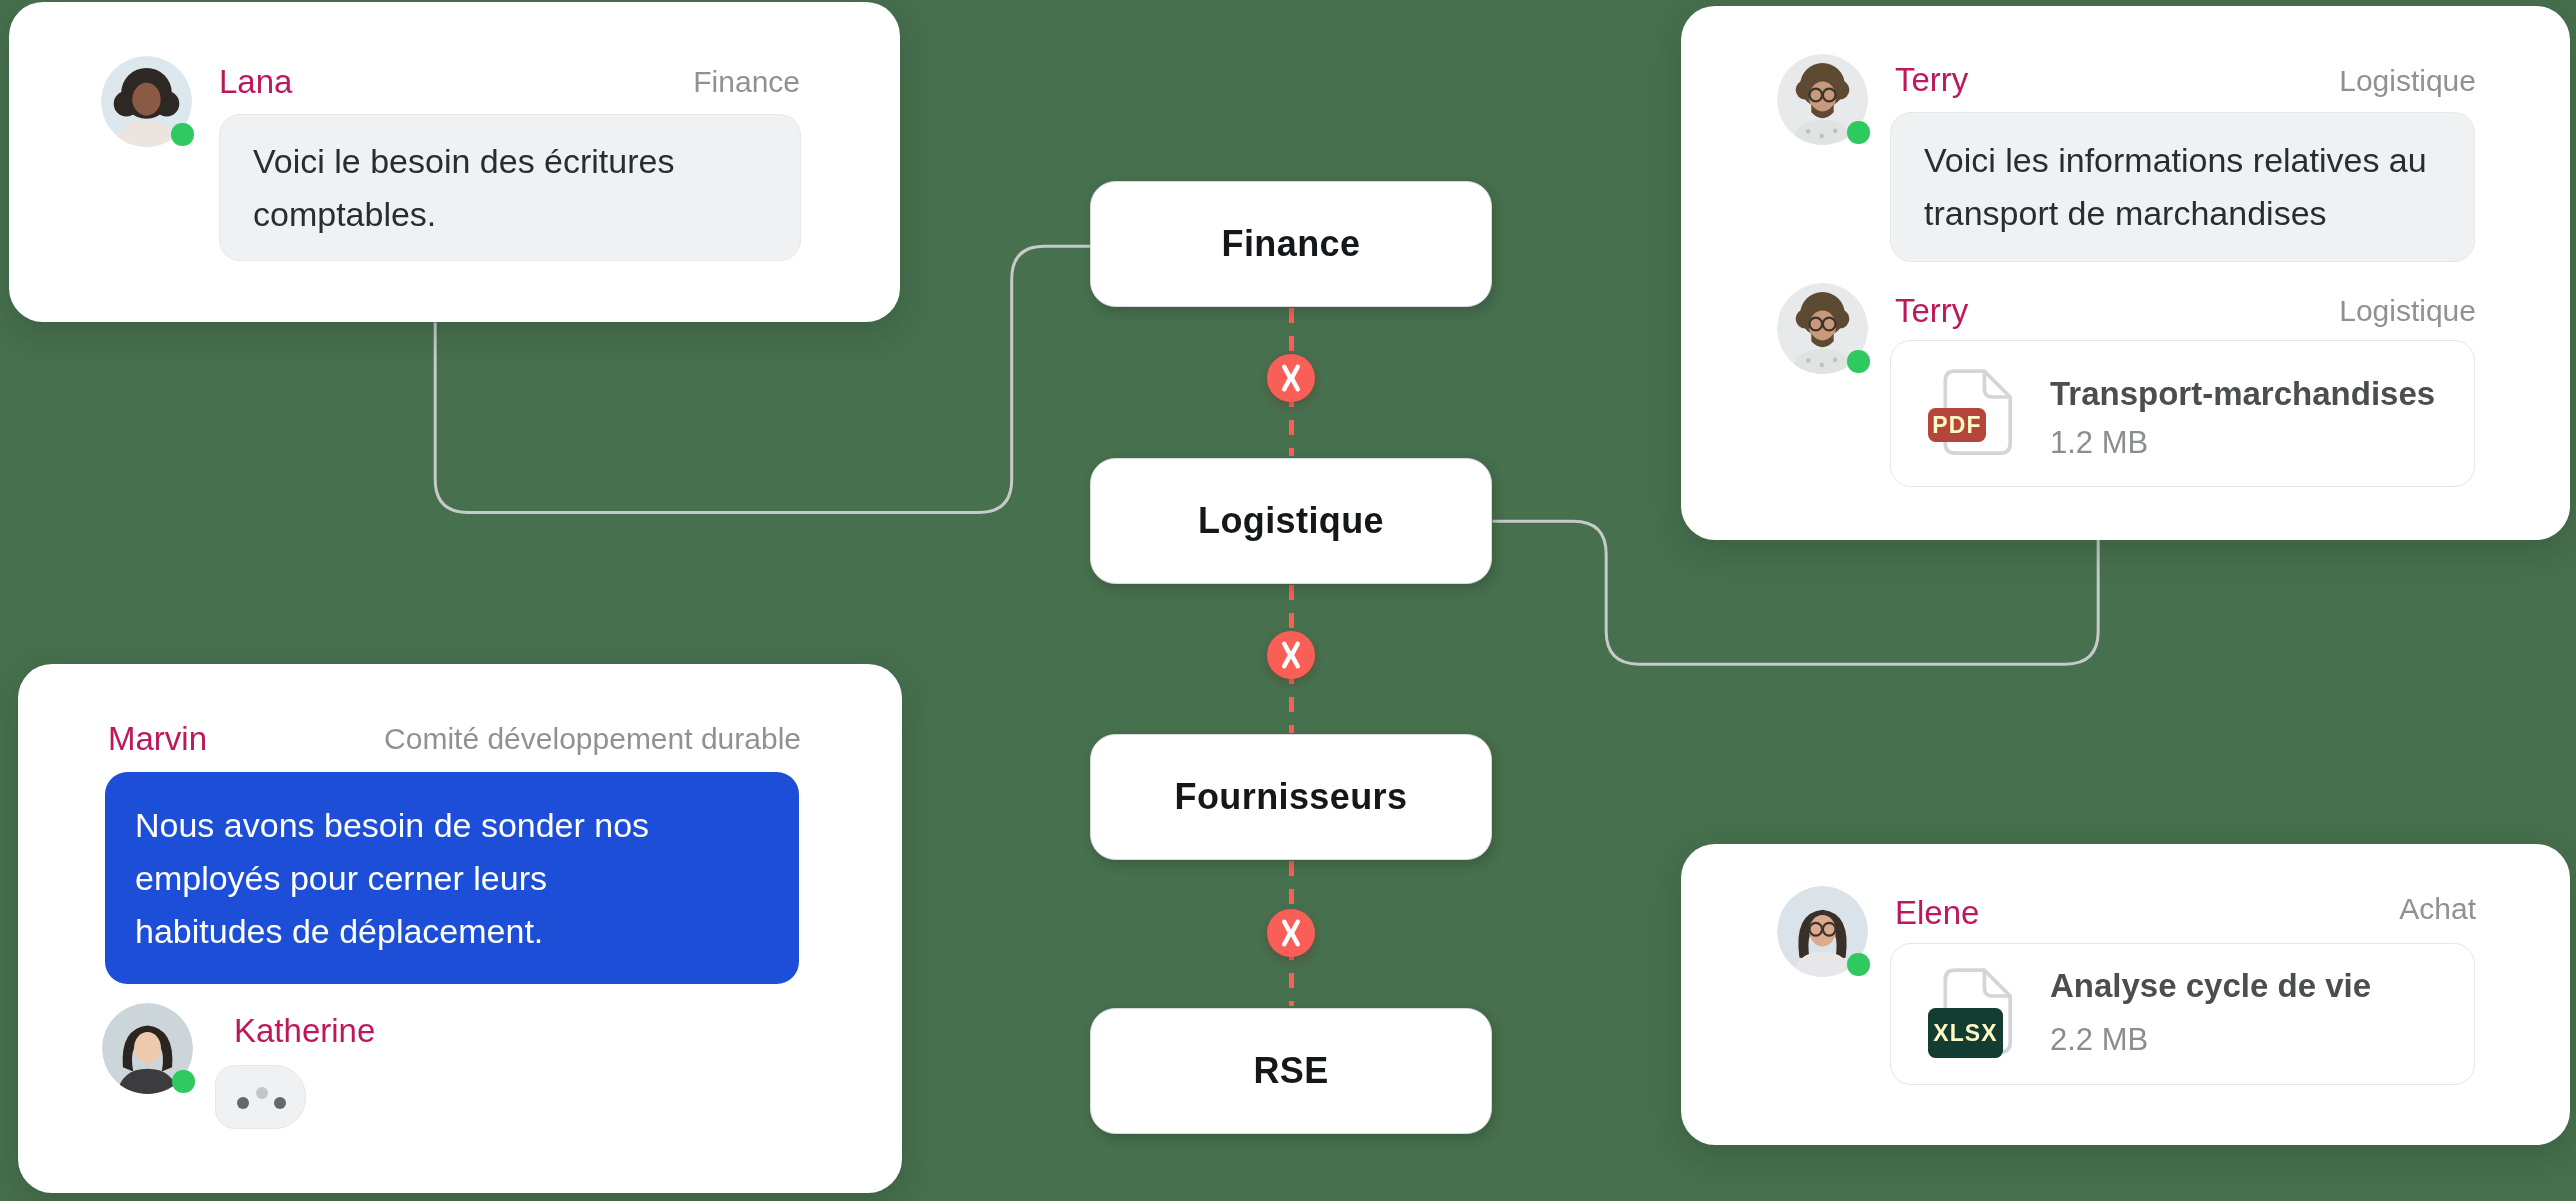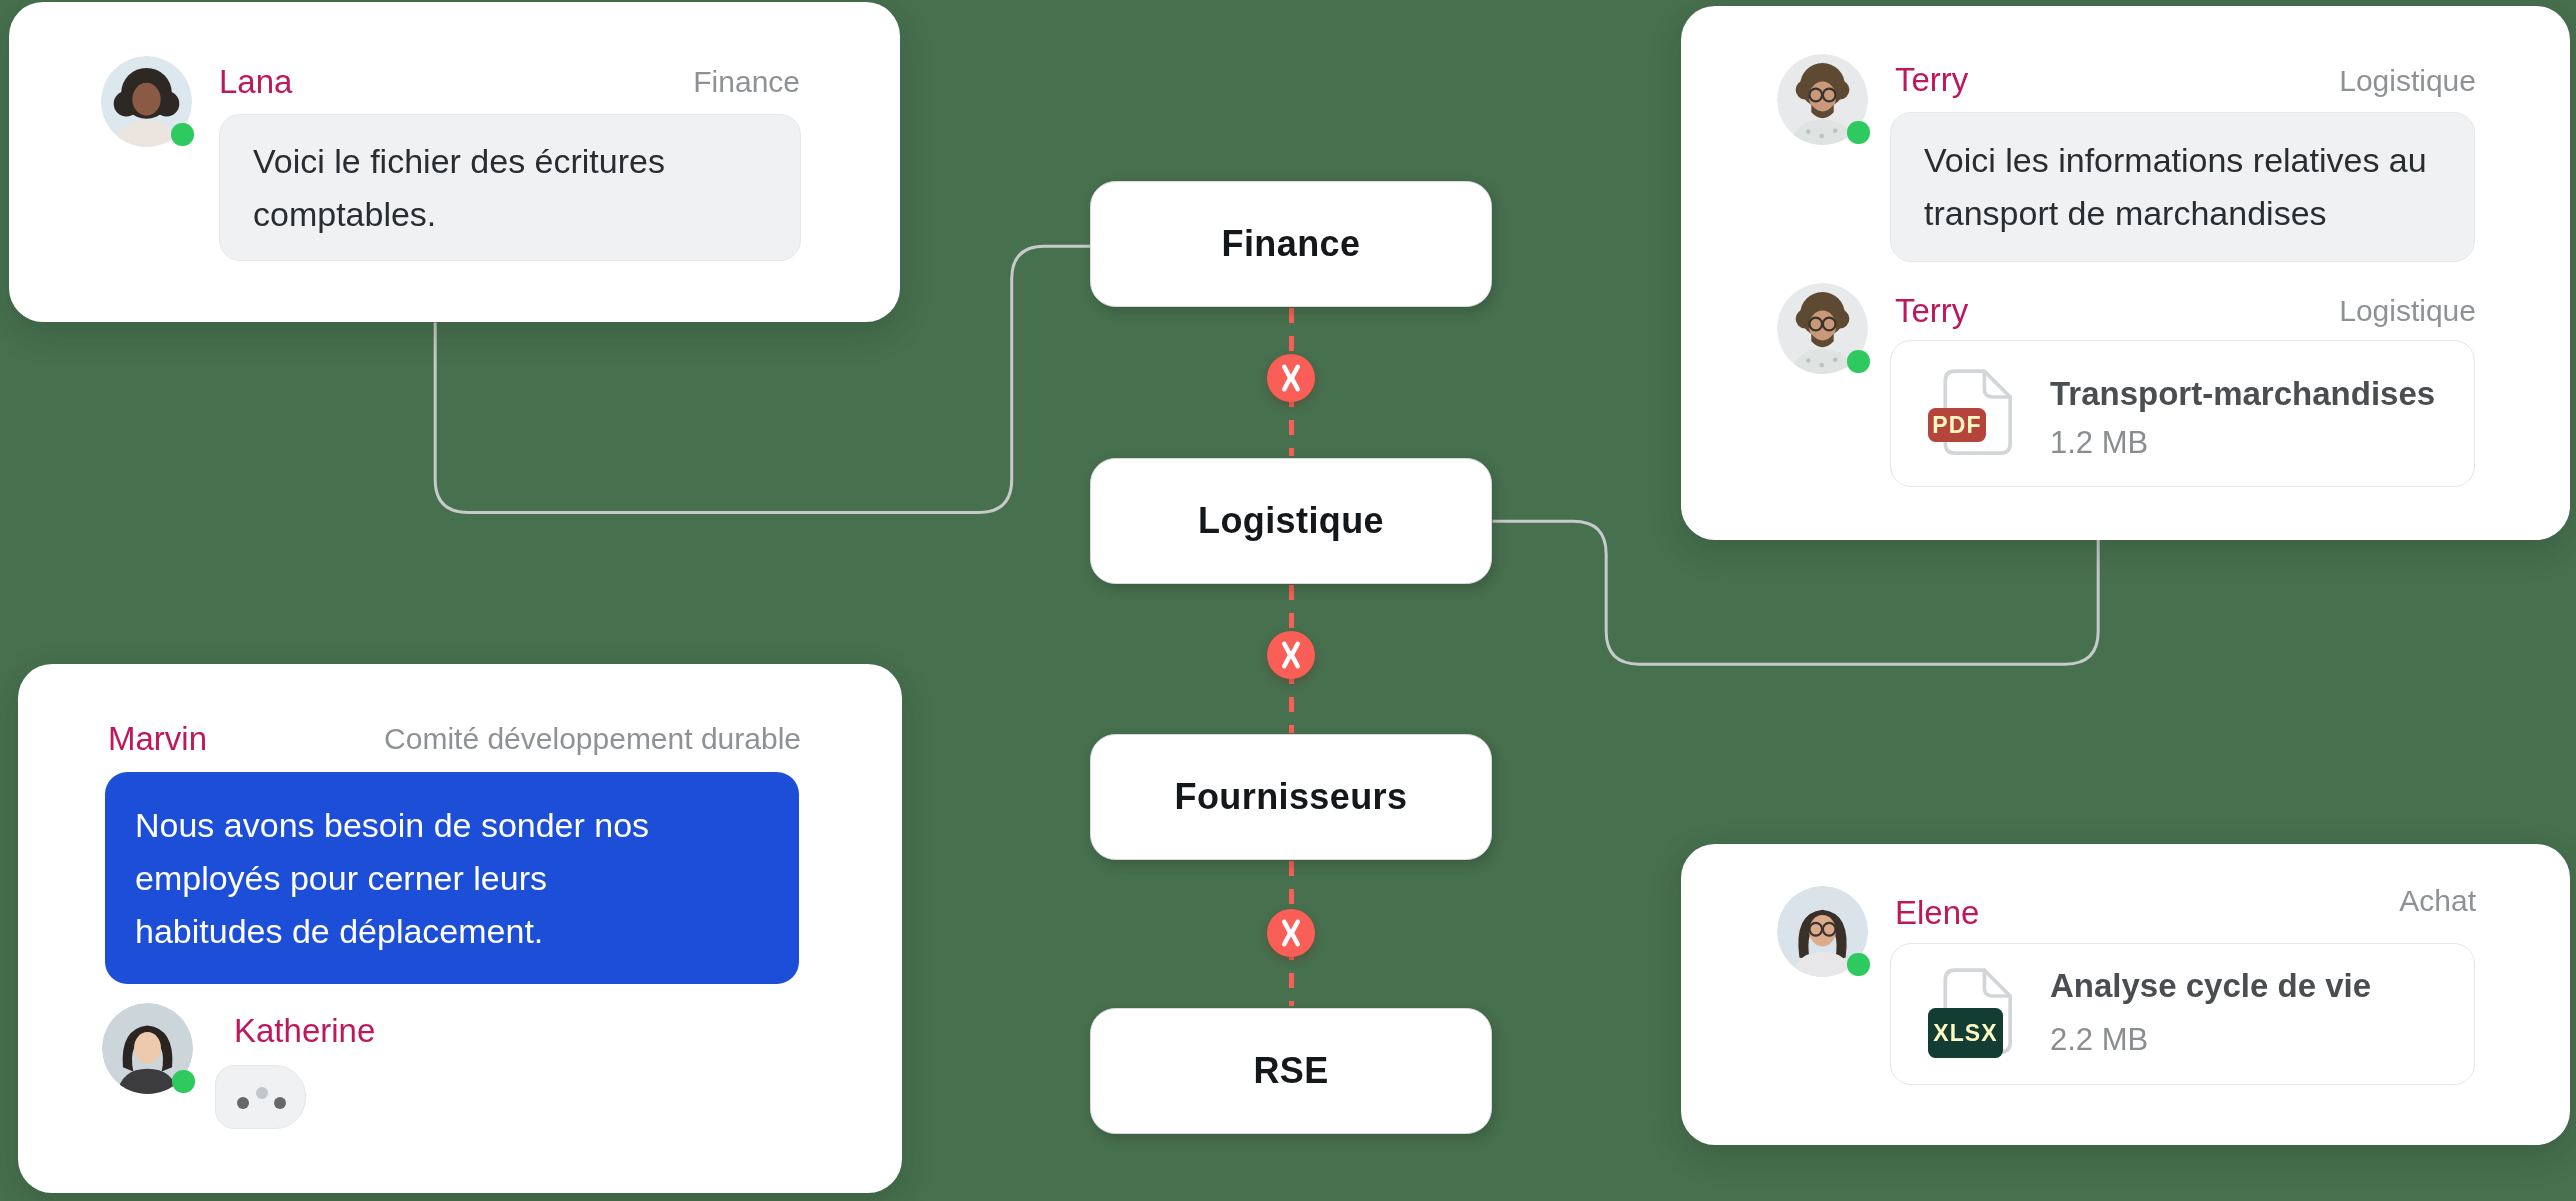--- a/index.html
+++ b/index.html
@@ -102,21 +102,21 @@
         <circle cx="61" cy="50" r="34" fill="#2E2824"></circle>
         <circle cx="34" cy="64" r="17" fill="#2E2824"></circle>
         <circle cx="88" cy="64" r="17" fill="#2E2824"></circle>
         <ellipse cx="61" cy="58" rx="19" ry="22" fill="#8A5A44"></ellipse>
         <path d="M18 122 Q24 86 61 86 Q98 86 104 122 Z" fill="#ECE5DF"></path>
       </svg></span>
       <span class="online"></span>
     </div>
     <div class="name" style="left:210px;top:61px;">Lana</div>
     <div class="dept" style="right:100px;top:63px;">Finance</div>
-    <div class="bubble" style="left:210px;top:112px;width:582px;height:147px;padding:0 33px;">Voici le fichier des écritures comptables.</div>
+    <div class="bubble" style="left:210px;top:112px;width:582px;height:147px;padding:0 33px;">Voici le besoin des écritures comptables.</div>
   </div>
 
   <div class="card" style="left:1681px;top:6px;width:889px;height:534px;">
     <div class="avatar" style="left:96px;top:48px;">
       <span class="ph"><svg viewBox="0 0 122 122" width="91" height="91">
         <circle cx="61" cy="61" r="61" fill="#E8E9EA"></circle>
         <circle cx="61" cy="42" r="30" fill="#5E4A33"></circle>
         <circle cx="38" cy="48" r="13" fill="#5E4A33"></circle>
         <circle cx="84" cy="48" r="13" fill="#5E4A33"></circle>
         <ellipse cx="61" cy="58" rx="18" ry="21" fill="#C8997B"></ellipse>
@@ -195,21 +195,21 @@
         <circle cx="61" cy="61" r="61" fill="#D9E3E9"></circle>
         <path d="M30 96 Q22 36 61 32 Q100 36 92 96 L78 100 Q86 54 61 52 Q36 54 44 100 Z" fill="#383029"></path>
         <ellipse cx="61" cy="60" rx="18" ry="21" fill="#DCAB8E"></ellipse>
         <circle cx="52" cy="58" r="8.5" fill="none" stroke="#3A332C" stroke-width="3"></circle>
         <circle cx="70" cy="58" r="8.5" fill="none" stroke="#3A332C" stroke-width="3"></circle>
         <path d="M20 122 Q26 88 61 88 Q96 88 102 122 Z" fill="#E7E7E9"></path>
       </svg></span>
       <span class="online"></span>
     </div>
     <div class="name" style="left:214px;top:50px;">Elene</div>
-    <div class="dept" style="right:94px;top:40px;text-align:right;">Achat</div>
+    <div class="dept" style="right:94px;top:48px;text-align:right;">Achat</div>
 
     <div class="file-bubble" style="left:209px;top:99px;width:585px;height:142px;">
       <span class="file-icon" style="left:49px;top:24px;">
         <svg width="74" height="87" viewBox="0 0 100 118">
           <path d="M20 3 H60 L95 38 V101 Q95 114 82 114 H20 Q7 114 7 101 V16 Q7 3 20 3 Z" fill="#FFFFFF" stroke="#D3D6D8" stroke-width="5"></path>
           <path d="M60 3 L60 27 Q60 38 71 38 L95 38" fill="none" stroke="#D3D6D8" stroke-width="5"></path>
         </svg>
       </span>
       <span class="badge" style="left:37px;top:64px;width:75px;height:50px;background:#133C33;">XLSX</span>
       <span class="file-name" style="left:159px;top:23px;">Analyse cycle de vie</span>

